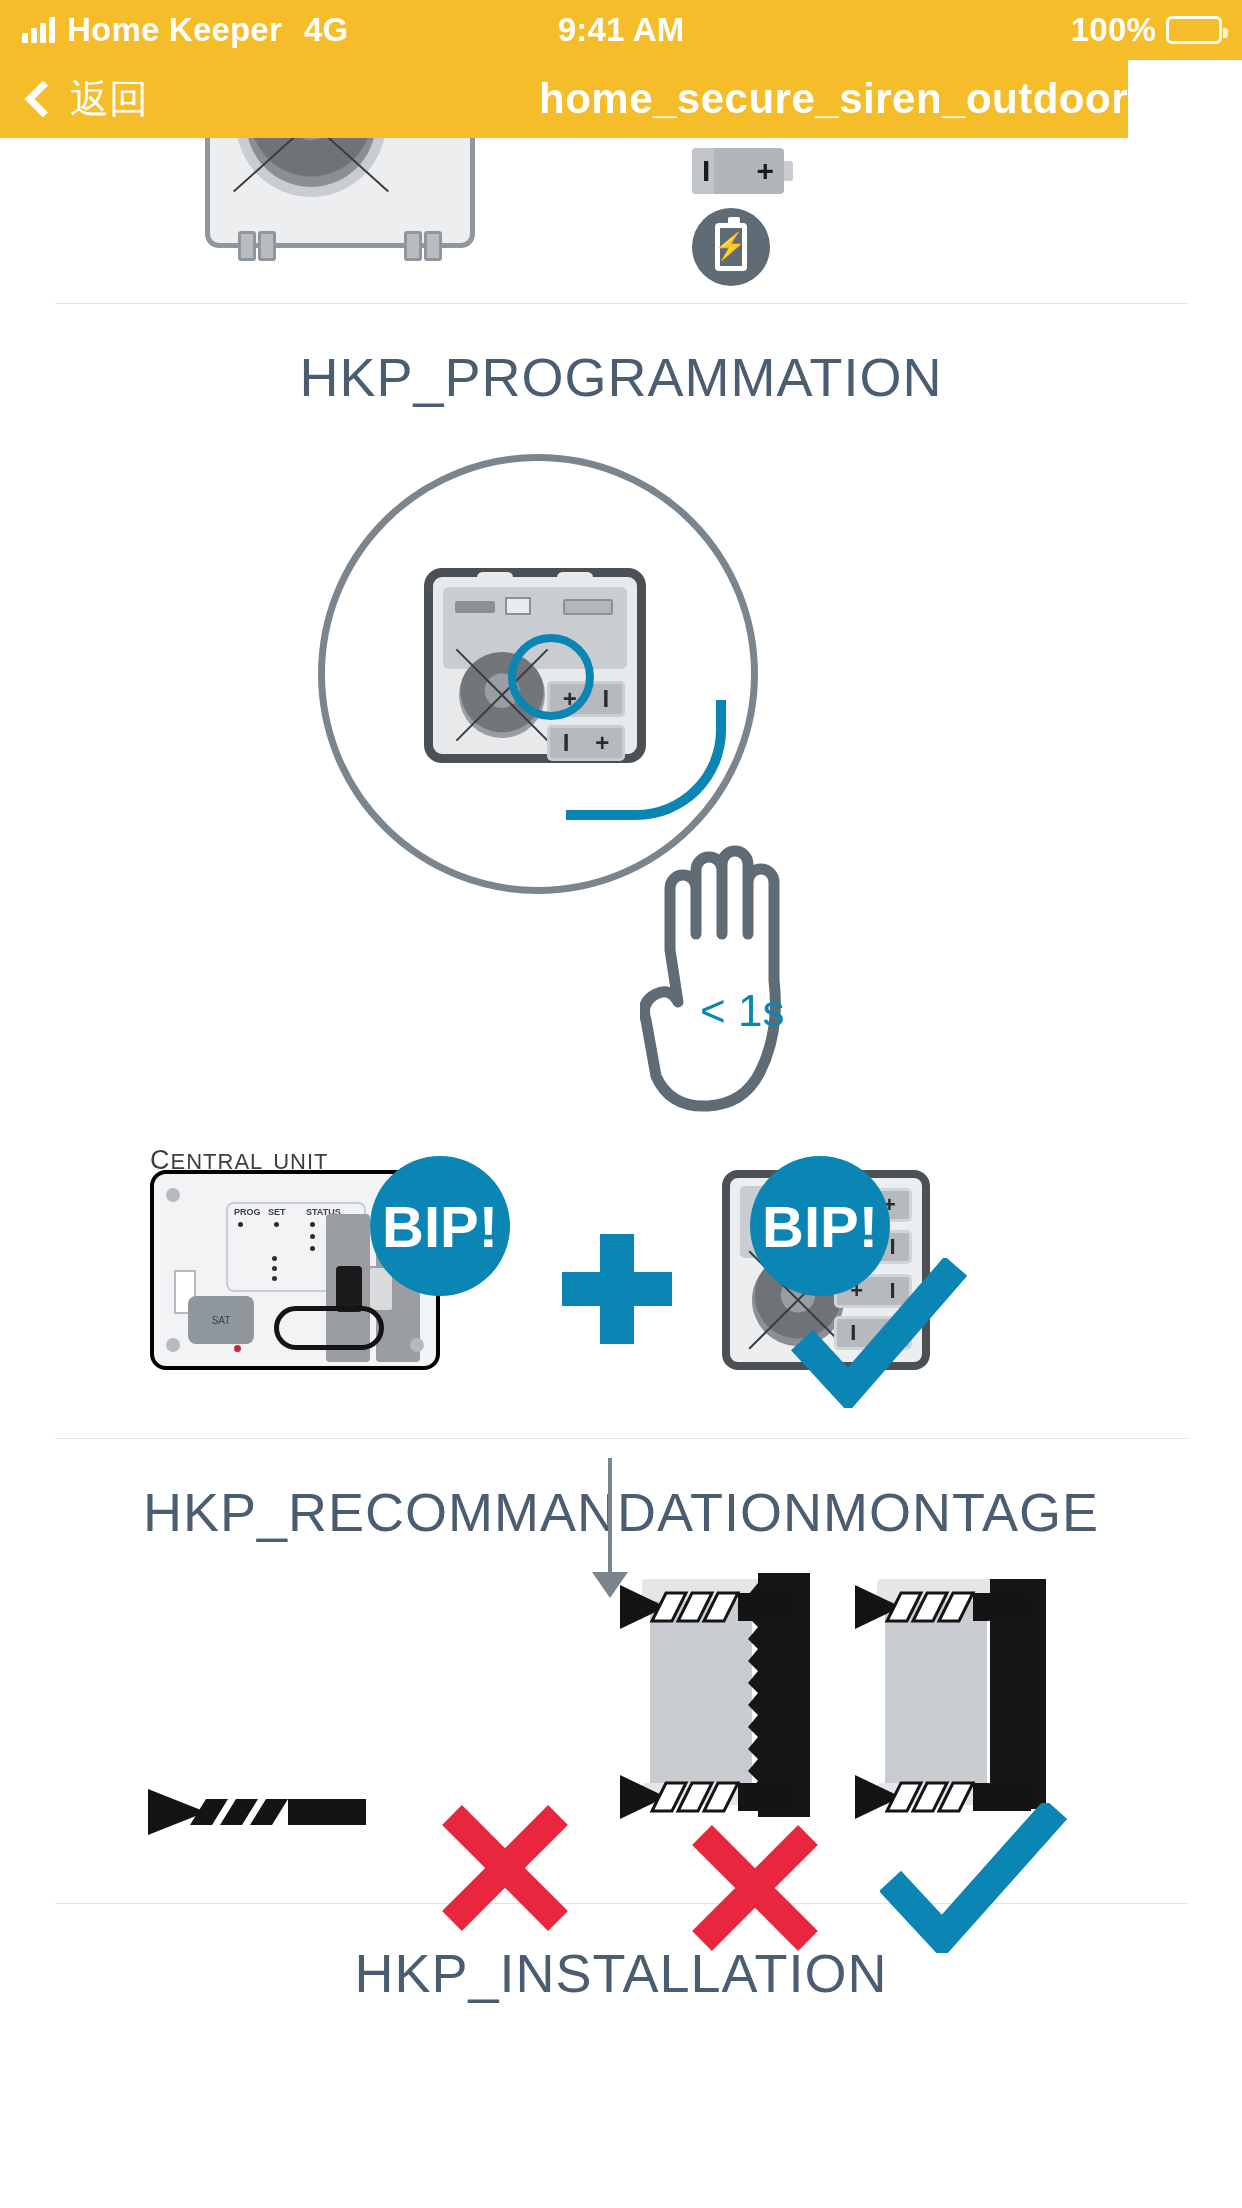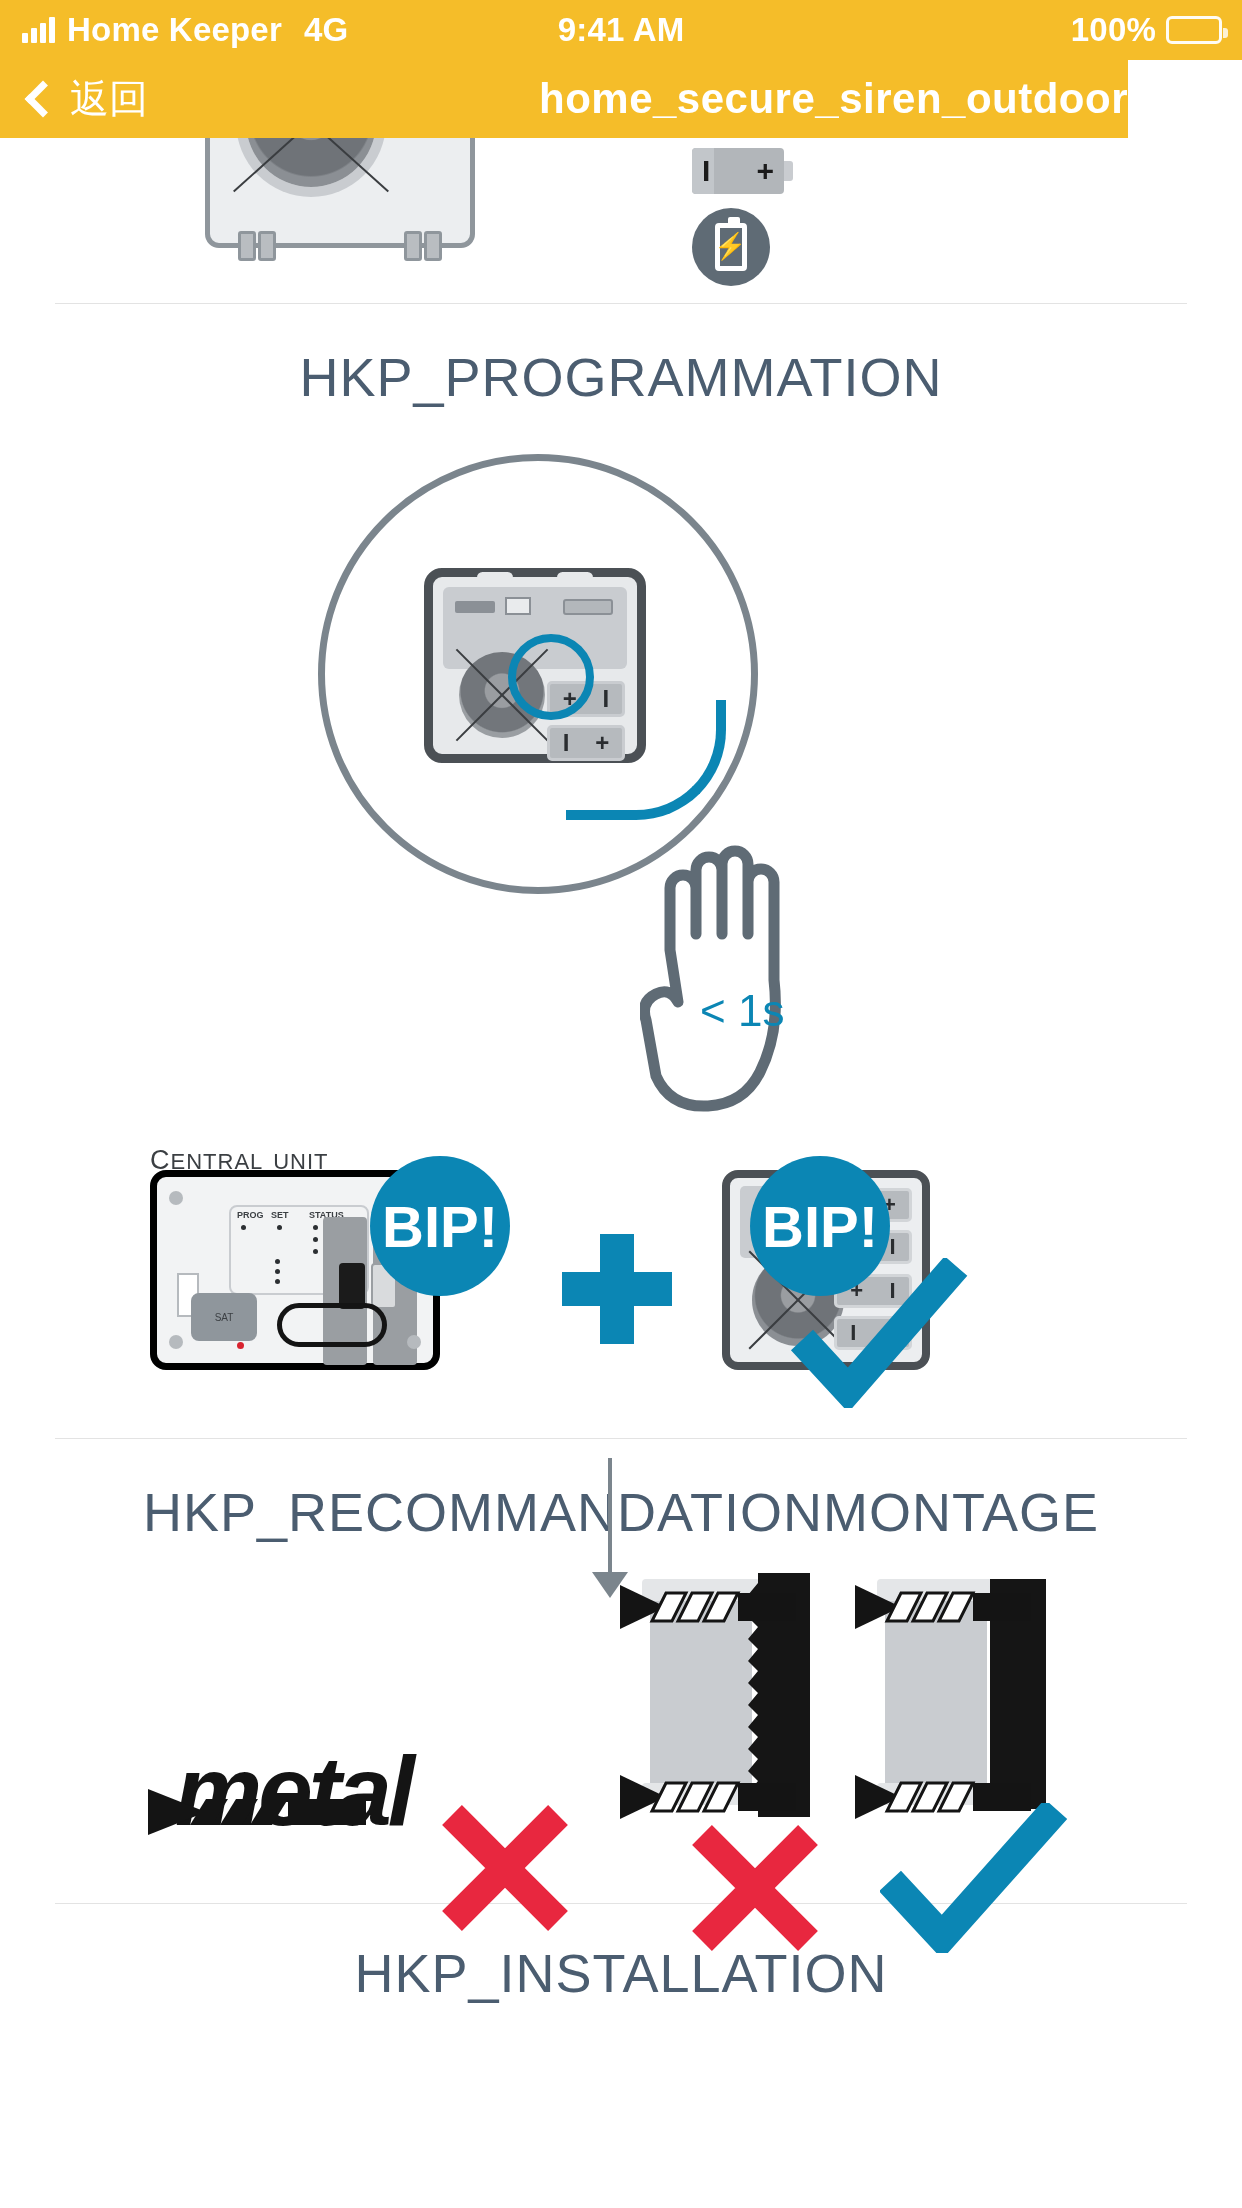--- a/index.html
+++ b/index.html
@@ -252,21 +252,21 @@
 
   .central-label{
     position:absolute; left:150px; top:-3px;
     color:#3b3f43; font-size:32px; letter-spacing:1px;
     font-variant:small-caps; text-transform:lowercase;
   }
   .central-label::first-letter{ font-size:38px; }
 
   .cu-box{
     position:absolute; left:150px; top:32px; width:290px; height:200px;
-    background:#f2f3f4; border:7px solid #000000; border-radius:16px;
+    background:#f2f3f4; border:4px solid #000000; border-radius:16px;
   }
   .cu-box .panel{
     position:absolute; left:72px; top:28px; width:140px; height:90px;
     border:2px solid #c9ccd0; border-radius:8px;
     font-size:9px; color:#3b3f43;
   }
   .cu-box .panel .lbl{ position:absolute; top:3px; font-weight:700; }
   .cu-box .panel .lbl.a{left:6px} .cu-box .panel .lbl.b{left:40px} .cu-box .panel .lbl.c{left:78px}
   .cu-box .panel .pt{ position:absolute; width:5px; height:5px; background:#2c2f32; border-radius:50%; }
   .cu-box .panel .g{ background:#35b135; }
@@ -521,21 +521,20 @@
       <path d="M12 82 L58 132 L166 8" fill="none" stroke="#0b86b4" stroke-width="30" stroke-linecap="butt"></path>
     </svg>
   </div>
 
   <div class="divider"></div>
 
   <div class="section-title">HKP_RECOMMANDATIONMONTAGE</div>
 
   <div class="mount-stage">
 
-    <div class="metal-word">metal</div>
     <svg class="screw" viewBox="0 0 230 54">
       <path d="M0 4 L58 27 L0 50 Z" fill="#141414"></path>
       <g fill="#141414">
         <path d="M58 14 L80 14 L64 40 L42 40 Z"></path>
         <path d="M88 14 L110 14 L94 40 L72 40 Z"></path>
         <path d="M118 14 L140 14 L124 40 L102 40 Z"></path>
       </g>
       <rect x="140" y="14" width="78" height="26" fill="#141414"></rect>
     </svg>
 

